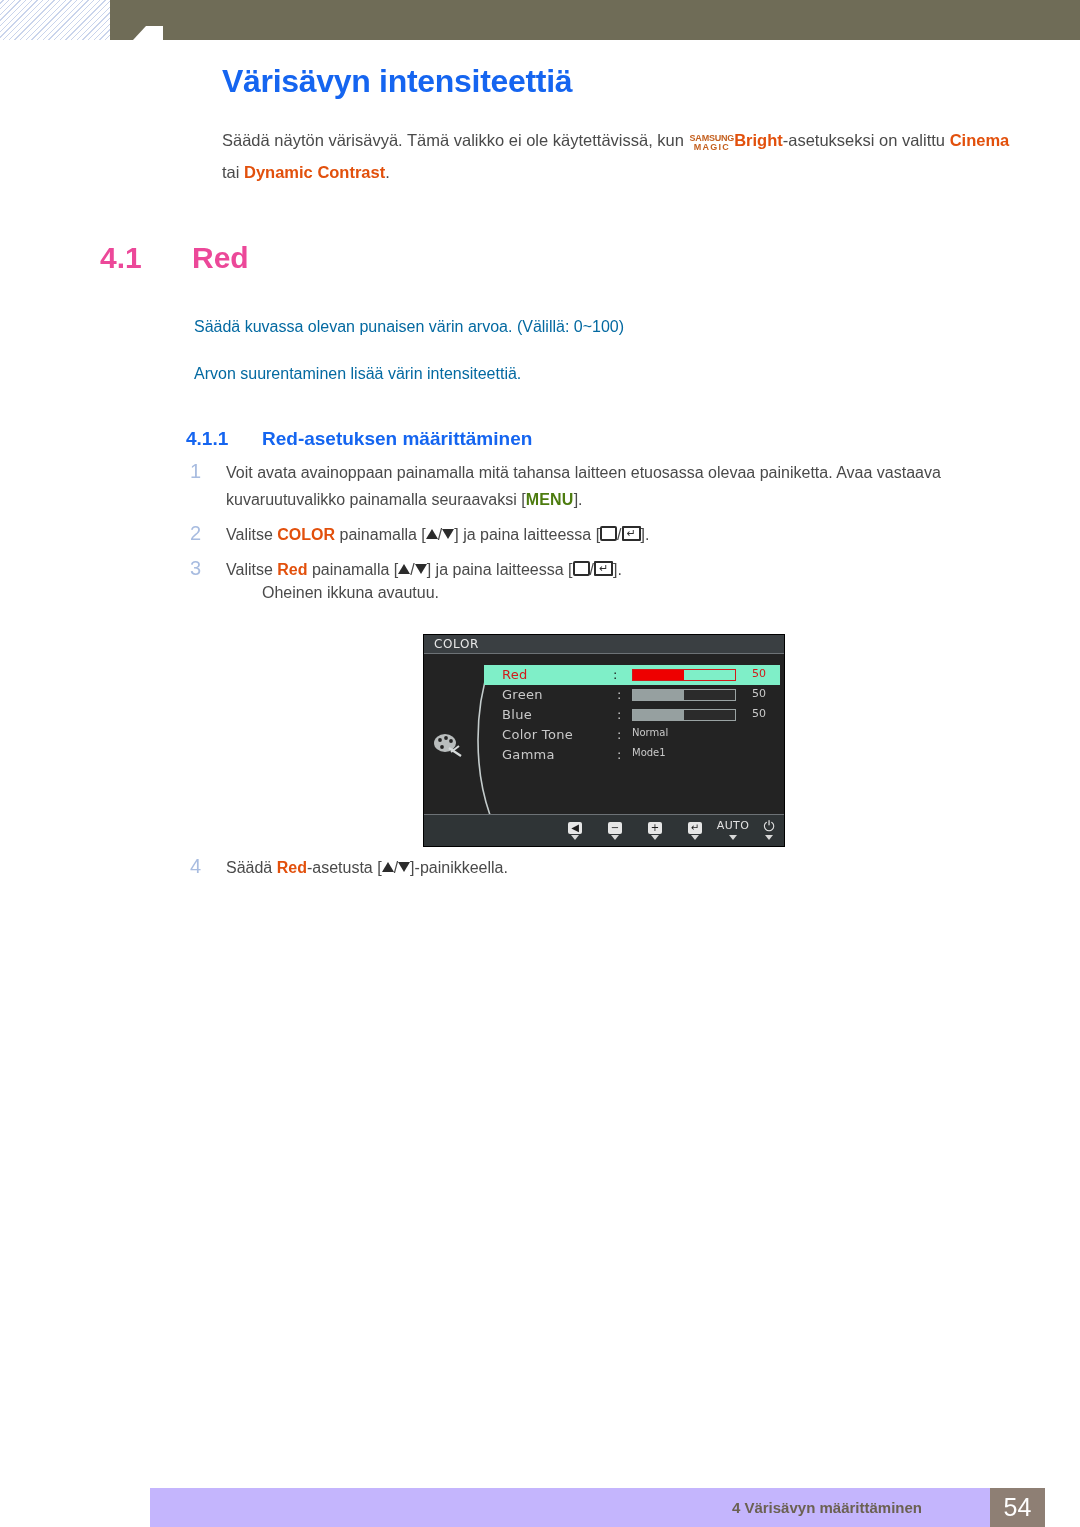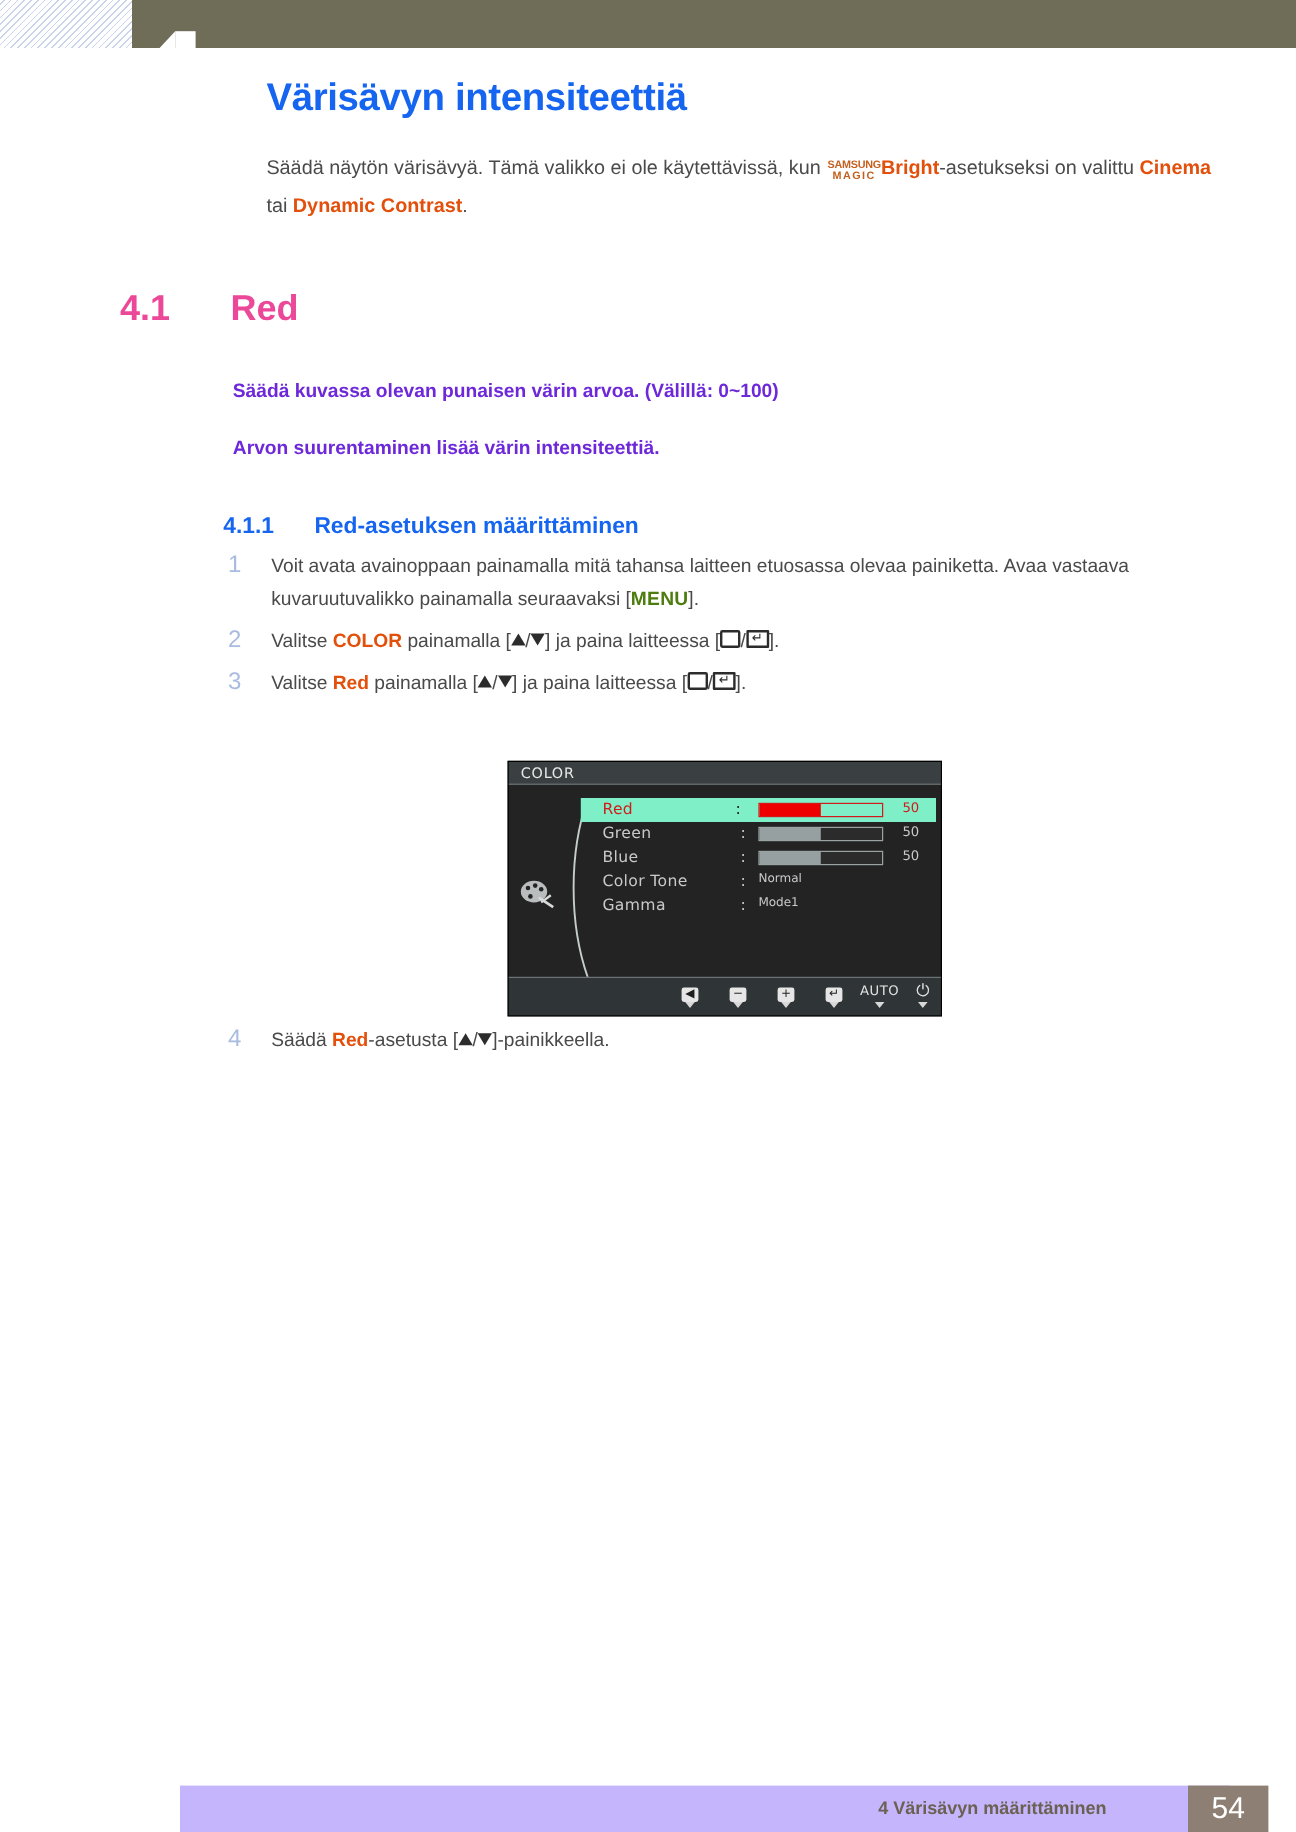--- a/index.html
+++ b/index.html
@@ -108,24 +108,23 @@
     font-weight: bold;
     white-space: nowrap;
   }
   #sec-heading .num { display: inline-block; width: 92px; }
 
   
   .body-para {
     position: absolute;
     left: 194px;
     font-size: 16px;
-    color: #6d28d9;
+    color: #0369a1;
     line-height: 26px;
     white-space: nowrap;
-    font-weight: bold;
   }
   #para-range { top: 298px; }
   #para-intensity { top: 345px; }
 
   
   #subsec-heading {
     position: absolute;
     top: 409px;
     left: 186px;
     color: #1565f0;
@@ -407,21 +406,21 @@
     top: 11px;
     font-size: 15px;
     font-weight: bold;
     color: #6b6152;
     white-space: nowrap;
   }
   #footer-page {
     position: absolute;
     left: 840px;
     top: 0;
-    width: 67px;
+    width: 55px;
     height: 39px;
     background: #8e7f74;
     color: #ffffff;
     font-size: 25px;
     text-align: center;
     line-height: 39px;
   }
 </style>
 </head>
 <body>
@@ -457,20 +456,21 @@
   </div>
 
   <div class="step">
     <span class="step-num">2</span>
     <span>Valitse </span><span class="kw-red">COLOR</span><span> painamalla [</span><span class="tri-up"></span><span>/</span><span class="tri-dn"></span><span>] ja paina laitteessa [</span><span class="ico-src"></span><span>/</span><span class="ico-enter"></span><span>].</span>
   </div>
 
   <div class="step">
     <span class="step-num">3</span>
     <span>Valitse </span><span class="kw-red">Red</span><span> painamalla [</span><span class="tri-up"></span><span>/</span><span class="tri-dn"></span><span>] ja paina laitteessa [</span><span class="ico-src"></span><span>/</span><span class="ico-enter"></span><span>].</span>
+    <div class="step-note">Oheinen ikkuna avautuu.</div>
   </div>
 
 </div>
 
 <div id="osd">
   <div id="osd-titlebar"></div>
   <div id="osd-title">COLOR</div>
 
   <div id="osd-body">
 

